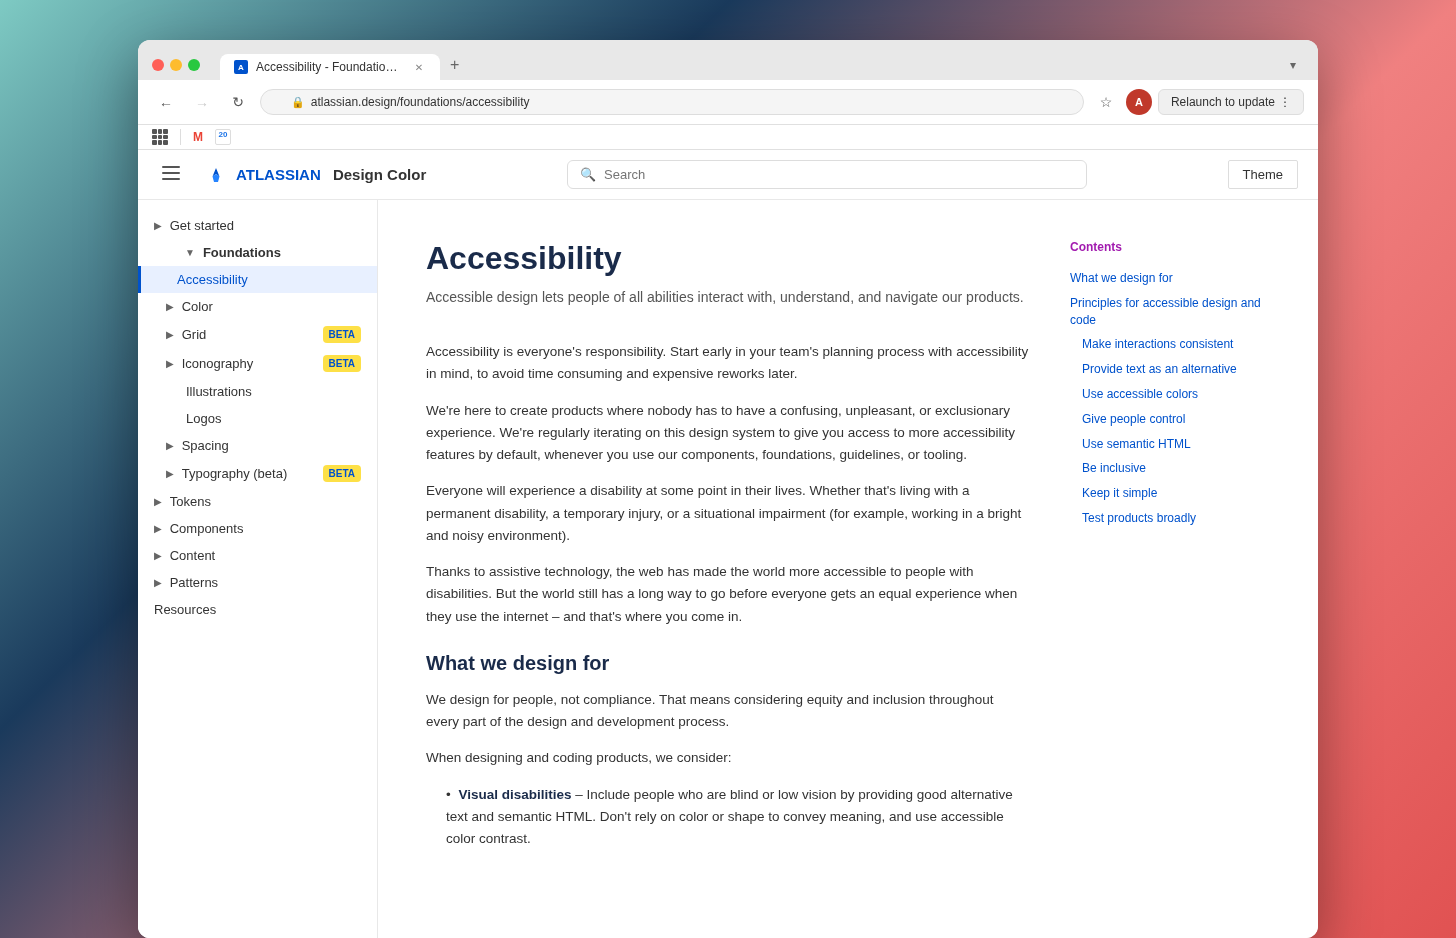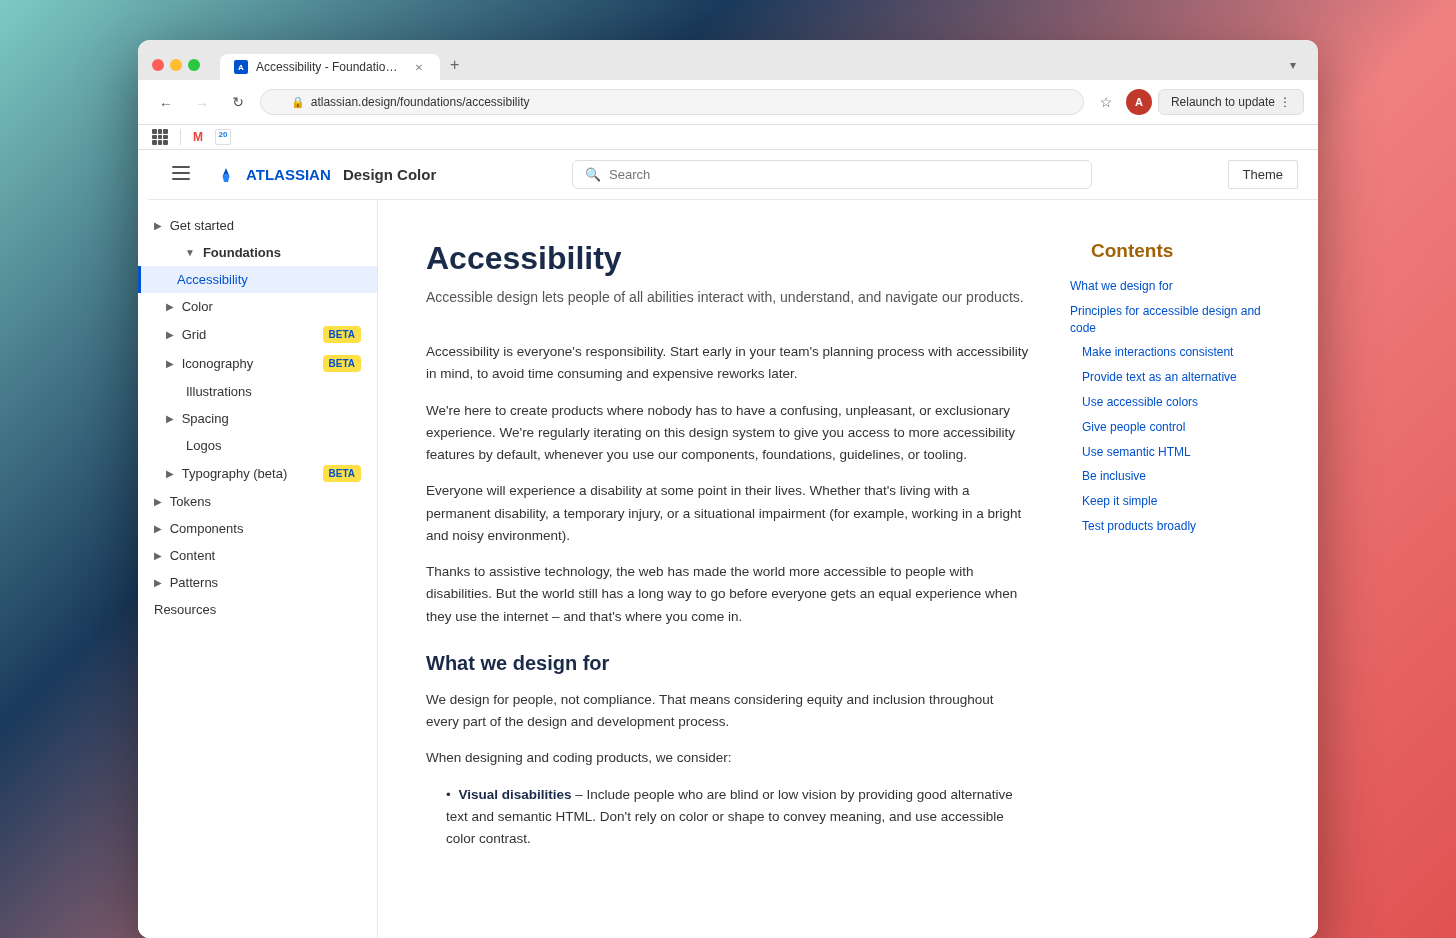--- a/index.html
+++ b/index.html
@@ -189,21 +189,20 @@
     }
 
     
     .app-header {
       background: #ffffff;
       border-bottom: 1px solid #e8e8e8;
       padding: 10px 20px;
       display: flex;
       align-items: center;
       gap: 20px;
-      margin-left: 10px;
     }
     .sidebar-toggle {
       background: none; border: none;
       padding: 4px; cursor: pointer; color: #555;
       font-size: 16px;
     }
     .logo-area {
       display: flex; align-items: center; gap: 8px;
     }
     .logo-icon {
@@ -337,25 +336,24 @@
       margin-bottom: 8px;
     }
     .bullet-item strong { font-weight: 600; color: #1a2b4a; }
 
     
     .toc {
       width: 200px;
       min-width: 200px;
     }
     .toc-title {
-      font-size: 19px;
+      font-size: 12px;
       font-weight: 700;
-      color: #a16207;
+      color: #a21caf;
       margin-bottom: 12px;
-      margin-left: 21px;
     }
     .toc-item {
       font-size: 12px;
       color: #0052cc;
       padding: 4px 0;
       cursor: pointer;
       line-height: 1.4;
     }
     .toc-item.sub { padding-left: 12px; }
   </style>
@@ -485,27 +483,27 @@
         <div class="sidebar-item indented2">
           <span class="chevron right"></span>
           <span>Iconography</span>
           <span class="badge">BETA</span>
         </div>
 
         <div class="sidebar-item indented" style="padding-left:48px">
           <span>Illustrations</span>
         </div>
 
-        <div class="sidebar-item indented2">
-          <span class="chevron right"></span>
-          <span>Spacing</span>
-        </div>
-
         <div class="sidebar-item indented" style="padding-left:48px">
           <span>Logos</span>
+        </div>
+
+        <div class="sidebar-item indented2">
+          <span class="chevron right"></span>
+          <span>Spacing</span>
         </div>
 
         <div class="sidebar-item indented2">
           <span class="chevron right"></span>
           <span>Typography (beta)</span>
           <span class="badge">BETA</span>
         </div>
 
         <div class="sidebar-item">
           <span class="chevron right"></span>

